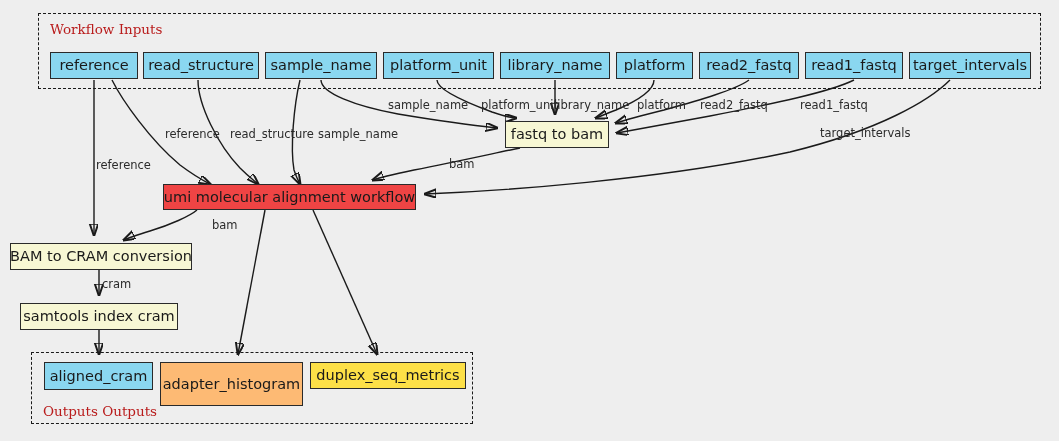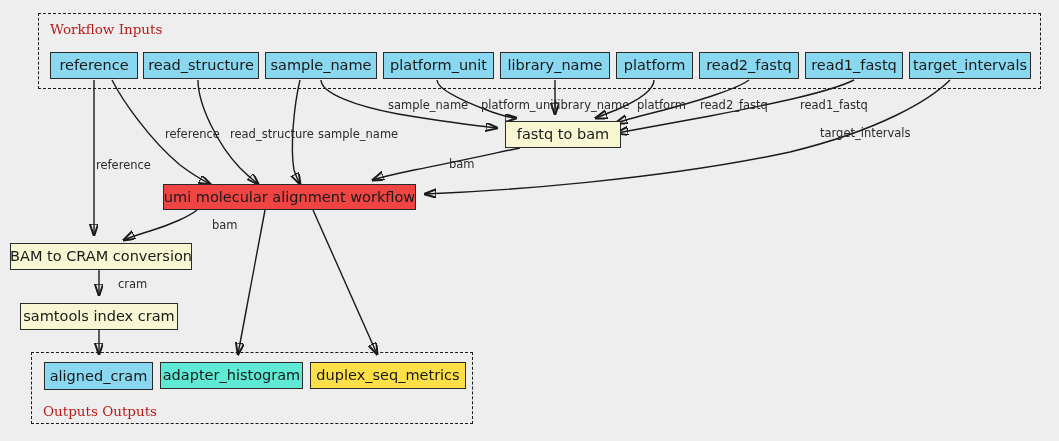--- a/index.html
+++ b/index.html
@@ -99,37 +99,37 @@
   <div class="node io" style="left: 50px; top: 52px; width: 88px; height: 27px; background: rgb(138, 215, 240);">reference</div>
   <div class="node io" style="left: 143px; top: 52px; width: 116px; height: 27px; background: rgb(138, 215, 240);">read_structure</div>
   <div class="node io" style="left: 265px; top: 52px; width: 112px; height: 27px; background: rgb(138, 215, 240);">sample_name</div>
   <div class="node io" style="left: 383px; top: 52px; width: 111px; height: 27px; background: rgb(138, 215, 240);">platform_unit</div>
   <div class="node io" style="left: 500px; top: 52px; width: 110px; height: 27px; background: rgb(138, 215, 240);">library_name</div>
   <div class="node io" style="left: 616px; top: 52px; width: 77px; height: 27px; background: rgb(138, 215, 240);">platform</div>
   <div class="node io" style="left: 699px; top: 52px; width: 100px; height: 27px; background: rgb(138, 215, 240);">read2_fastq</div>
   <div class="node io" style="left: 805px; top: 52px; width: 98px; height: 27px; background: rgb(138, 215, 240);">read1_fastq</div>
   <div class="node io" style="left: 909px; top: 52px; width: 122px; height: 27px; background: rgb(138, 215, 240);">target_intervals</div>
 
-  <div class="node step" style="left: 505px; top: 121px; width: 116px; height: 27px; background: rgb(247, 247, 212);">fastq to bam</div>
+  <div class="node step" style="left: 505px; top: 121px; width: 104px; height: 27px; background: rgb(247, 247, 212);">fastq to bam</div>
   <div class="node subwf" style="left: 163px; top: 184px; width: 253px; height: 26px; background: #ef4444;">umi molecular alignment workflow</div>
   <div class="node step" style="left: 10px; top: 243px; width: 182px; height: 27px; background: rgb(247, 247, 212);">BAM to CRAM conversion</div>
   <div class="node step" style="left: 20px; top: 303px; width: 158px; height: 27px; background: rgb(247, 247, 212);">samtools index cram</div>
 
   <div class="node io" style="left: 44px; top: 362px; width: 109px; height: 28px; background: rgb(138, 215, 240);">aligned_cram</div>
-  <div class="node io" style="left: 160px; top: 362px; width: 143px; height: 27px; background: #5eead4;">adapter_histogram</div>
+  <div class="node io" style="left: 160px; top: 362px; width: 143px; height: 44px; background: #fdba74;">adapter_histogram</div>
   <div class="node io" style="left: 310px; top: 362px; width: 156px; height: 27px; background: #fde047;">duplex_seq_metrics</div>
 
   <div class="elabel" style="left:388px;top:100px;">sample_name</div>
   <div class="elabel" style="left:481px;top:100px;">platform_unit</div>
   <div class="elabel" style="left:554px;top:100px;">library_name</div>
   <div class="elabel" style="left:637px;top:100px;">platform</div>
   <div class="elabel" style="left:700px;top:100px;">read2_fastq</div>
   <div class="elabel" style="left:800px;top:100px;">read1_fastq</div>
   <div class="elabel" style="left:820px;top:128px;">target_intervals</div>
   <div class="elabel" style="left:165px;top:129px;">reference</div>
   <div class="elabel" style="left:230px;top:129px;">read_structure</div>
   <div class="elabel" style="left:318px;top:129px;">sample_name</div>
   <div class="elabel" style="left:96px;top:160px;">reference</div>
   <div class="elabel" style="left:449px;top:159px;">bam</div>
   <div class="elabel" style="left:212px;top:220px;">bam</div>
-  <div class="elabel" style="left:118px;top:279px;text-align:right;">cram</div>
+  <div class="elabel" style="left:102px;top:279px;text-align:right;">cram</div>
 
 </div>
 
 </body></html>

